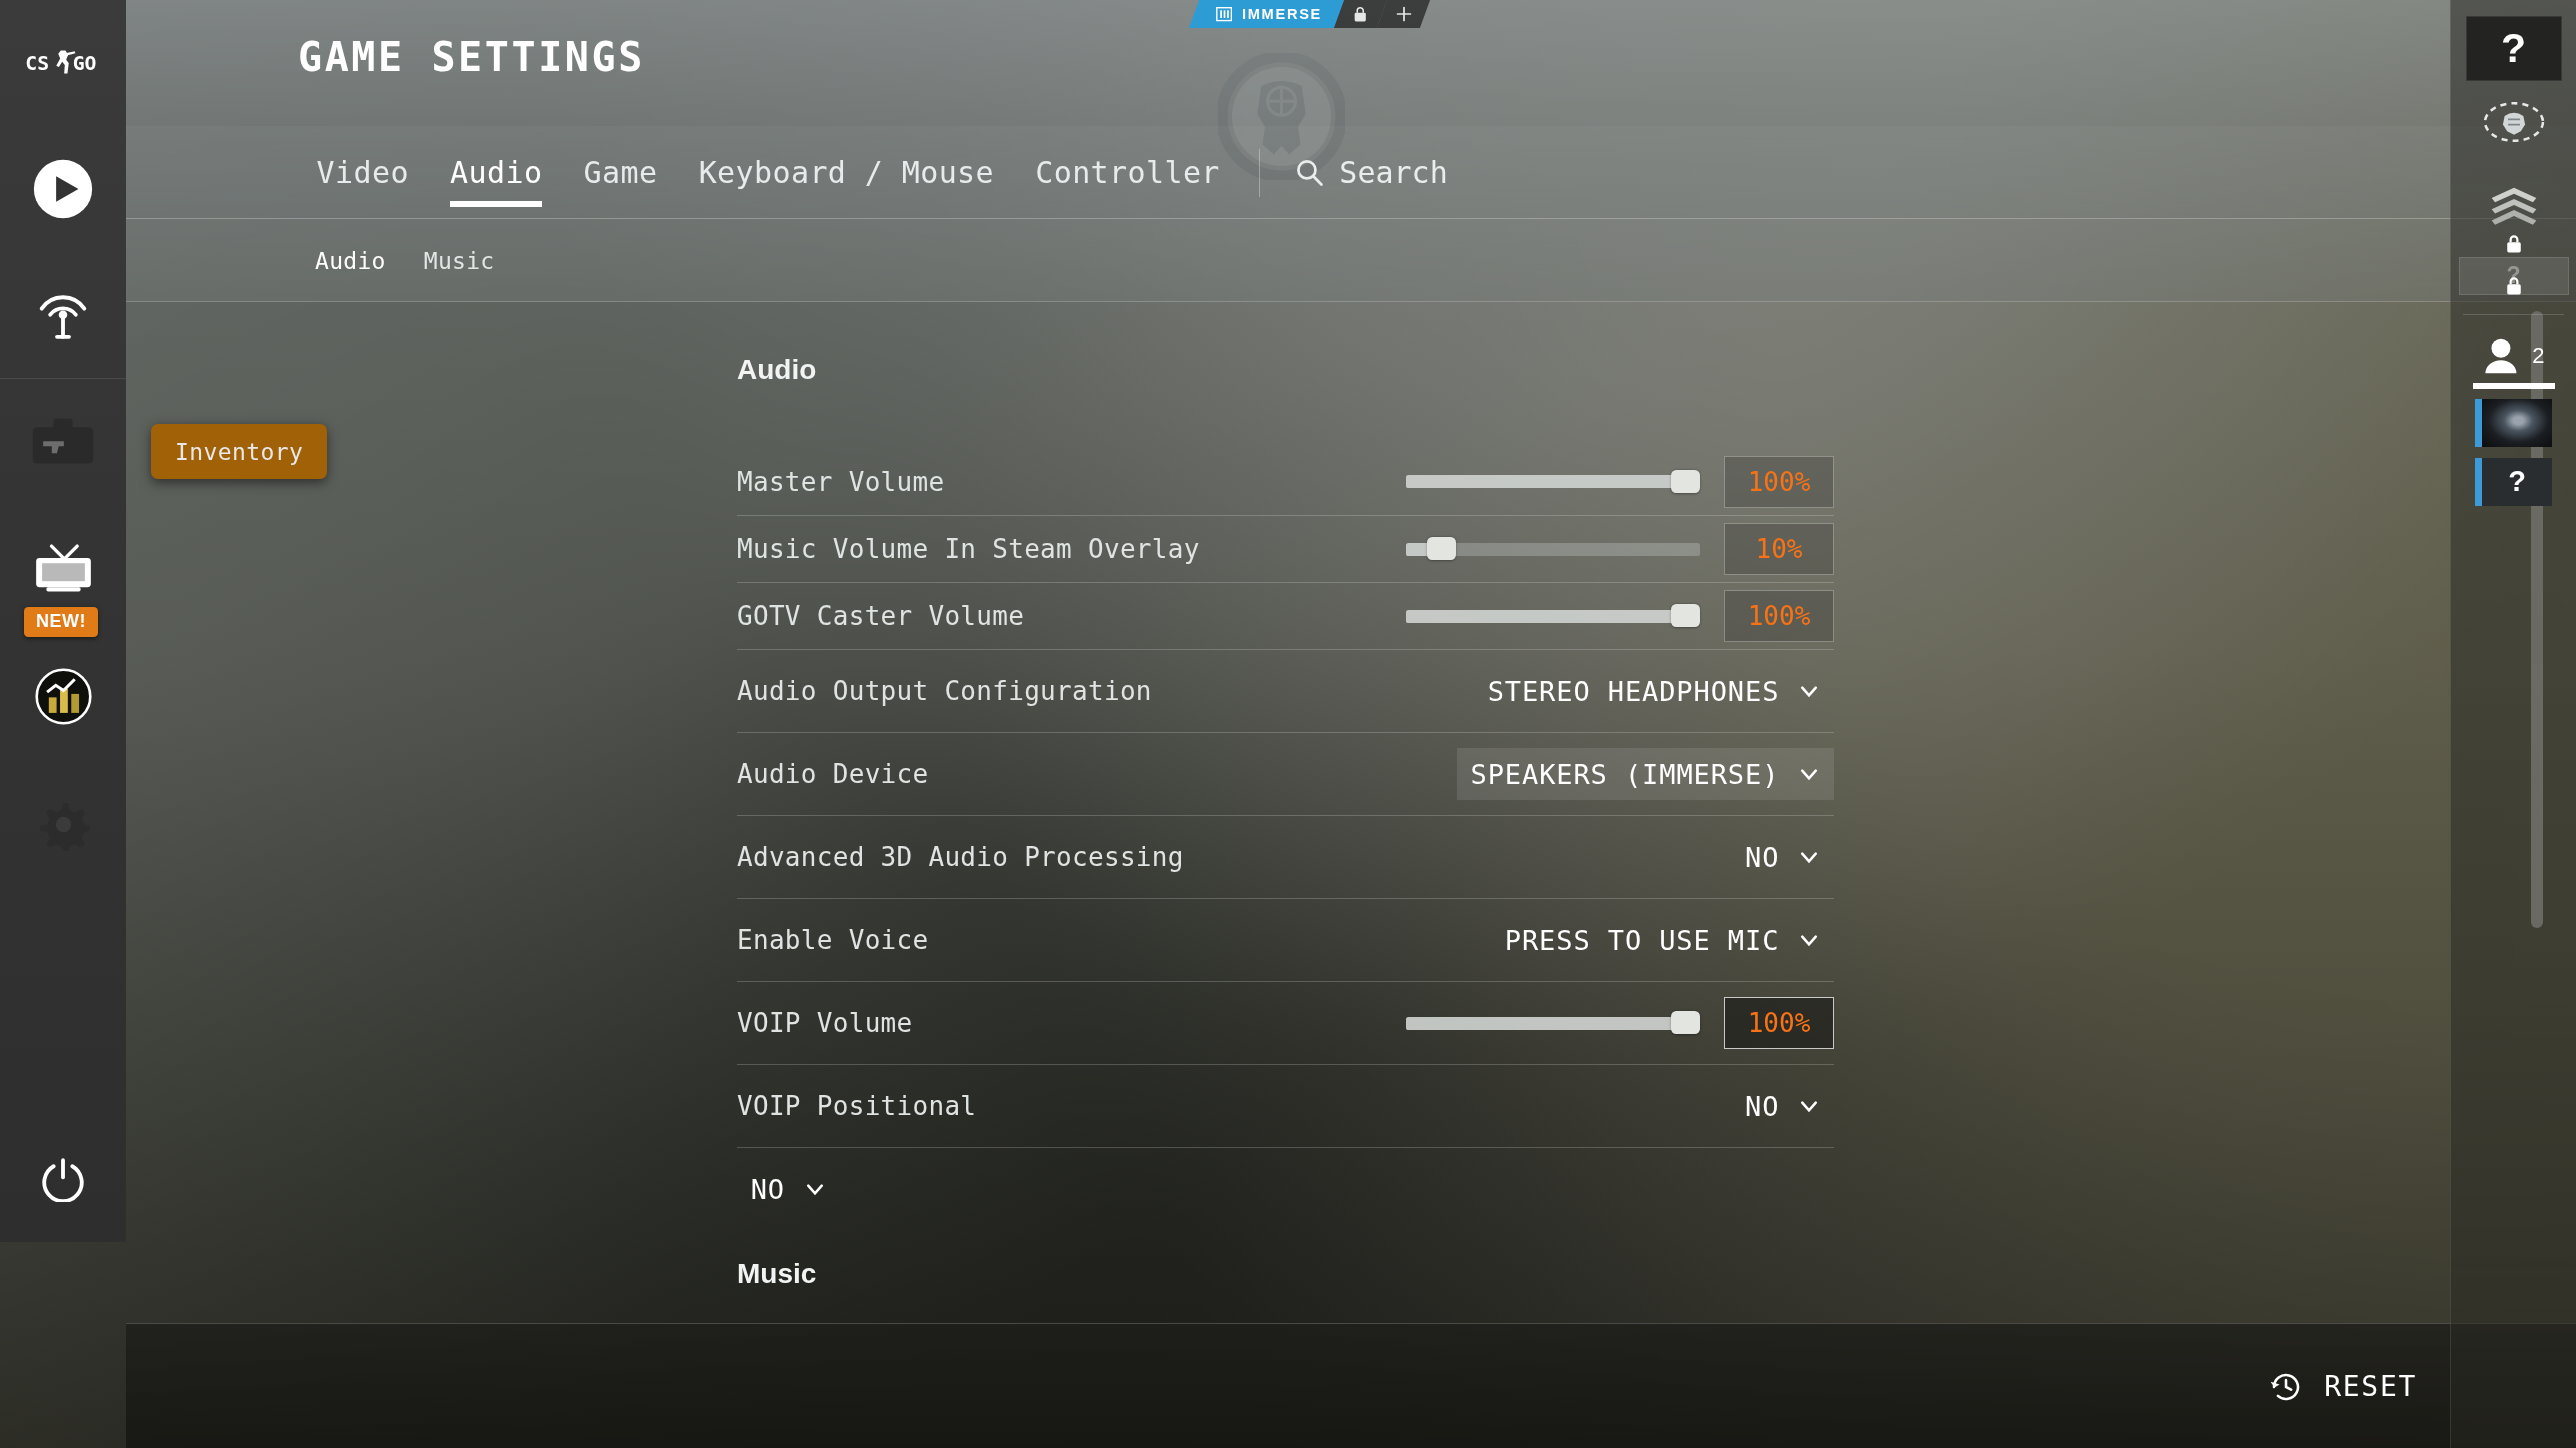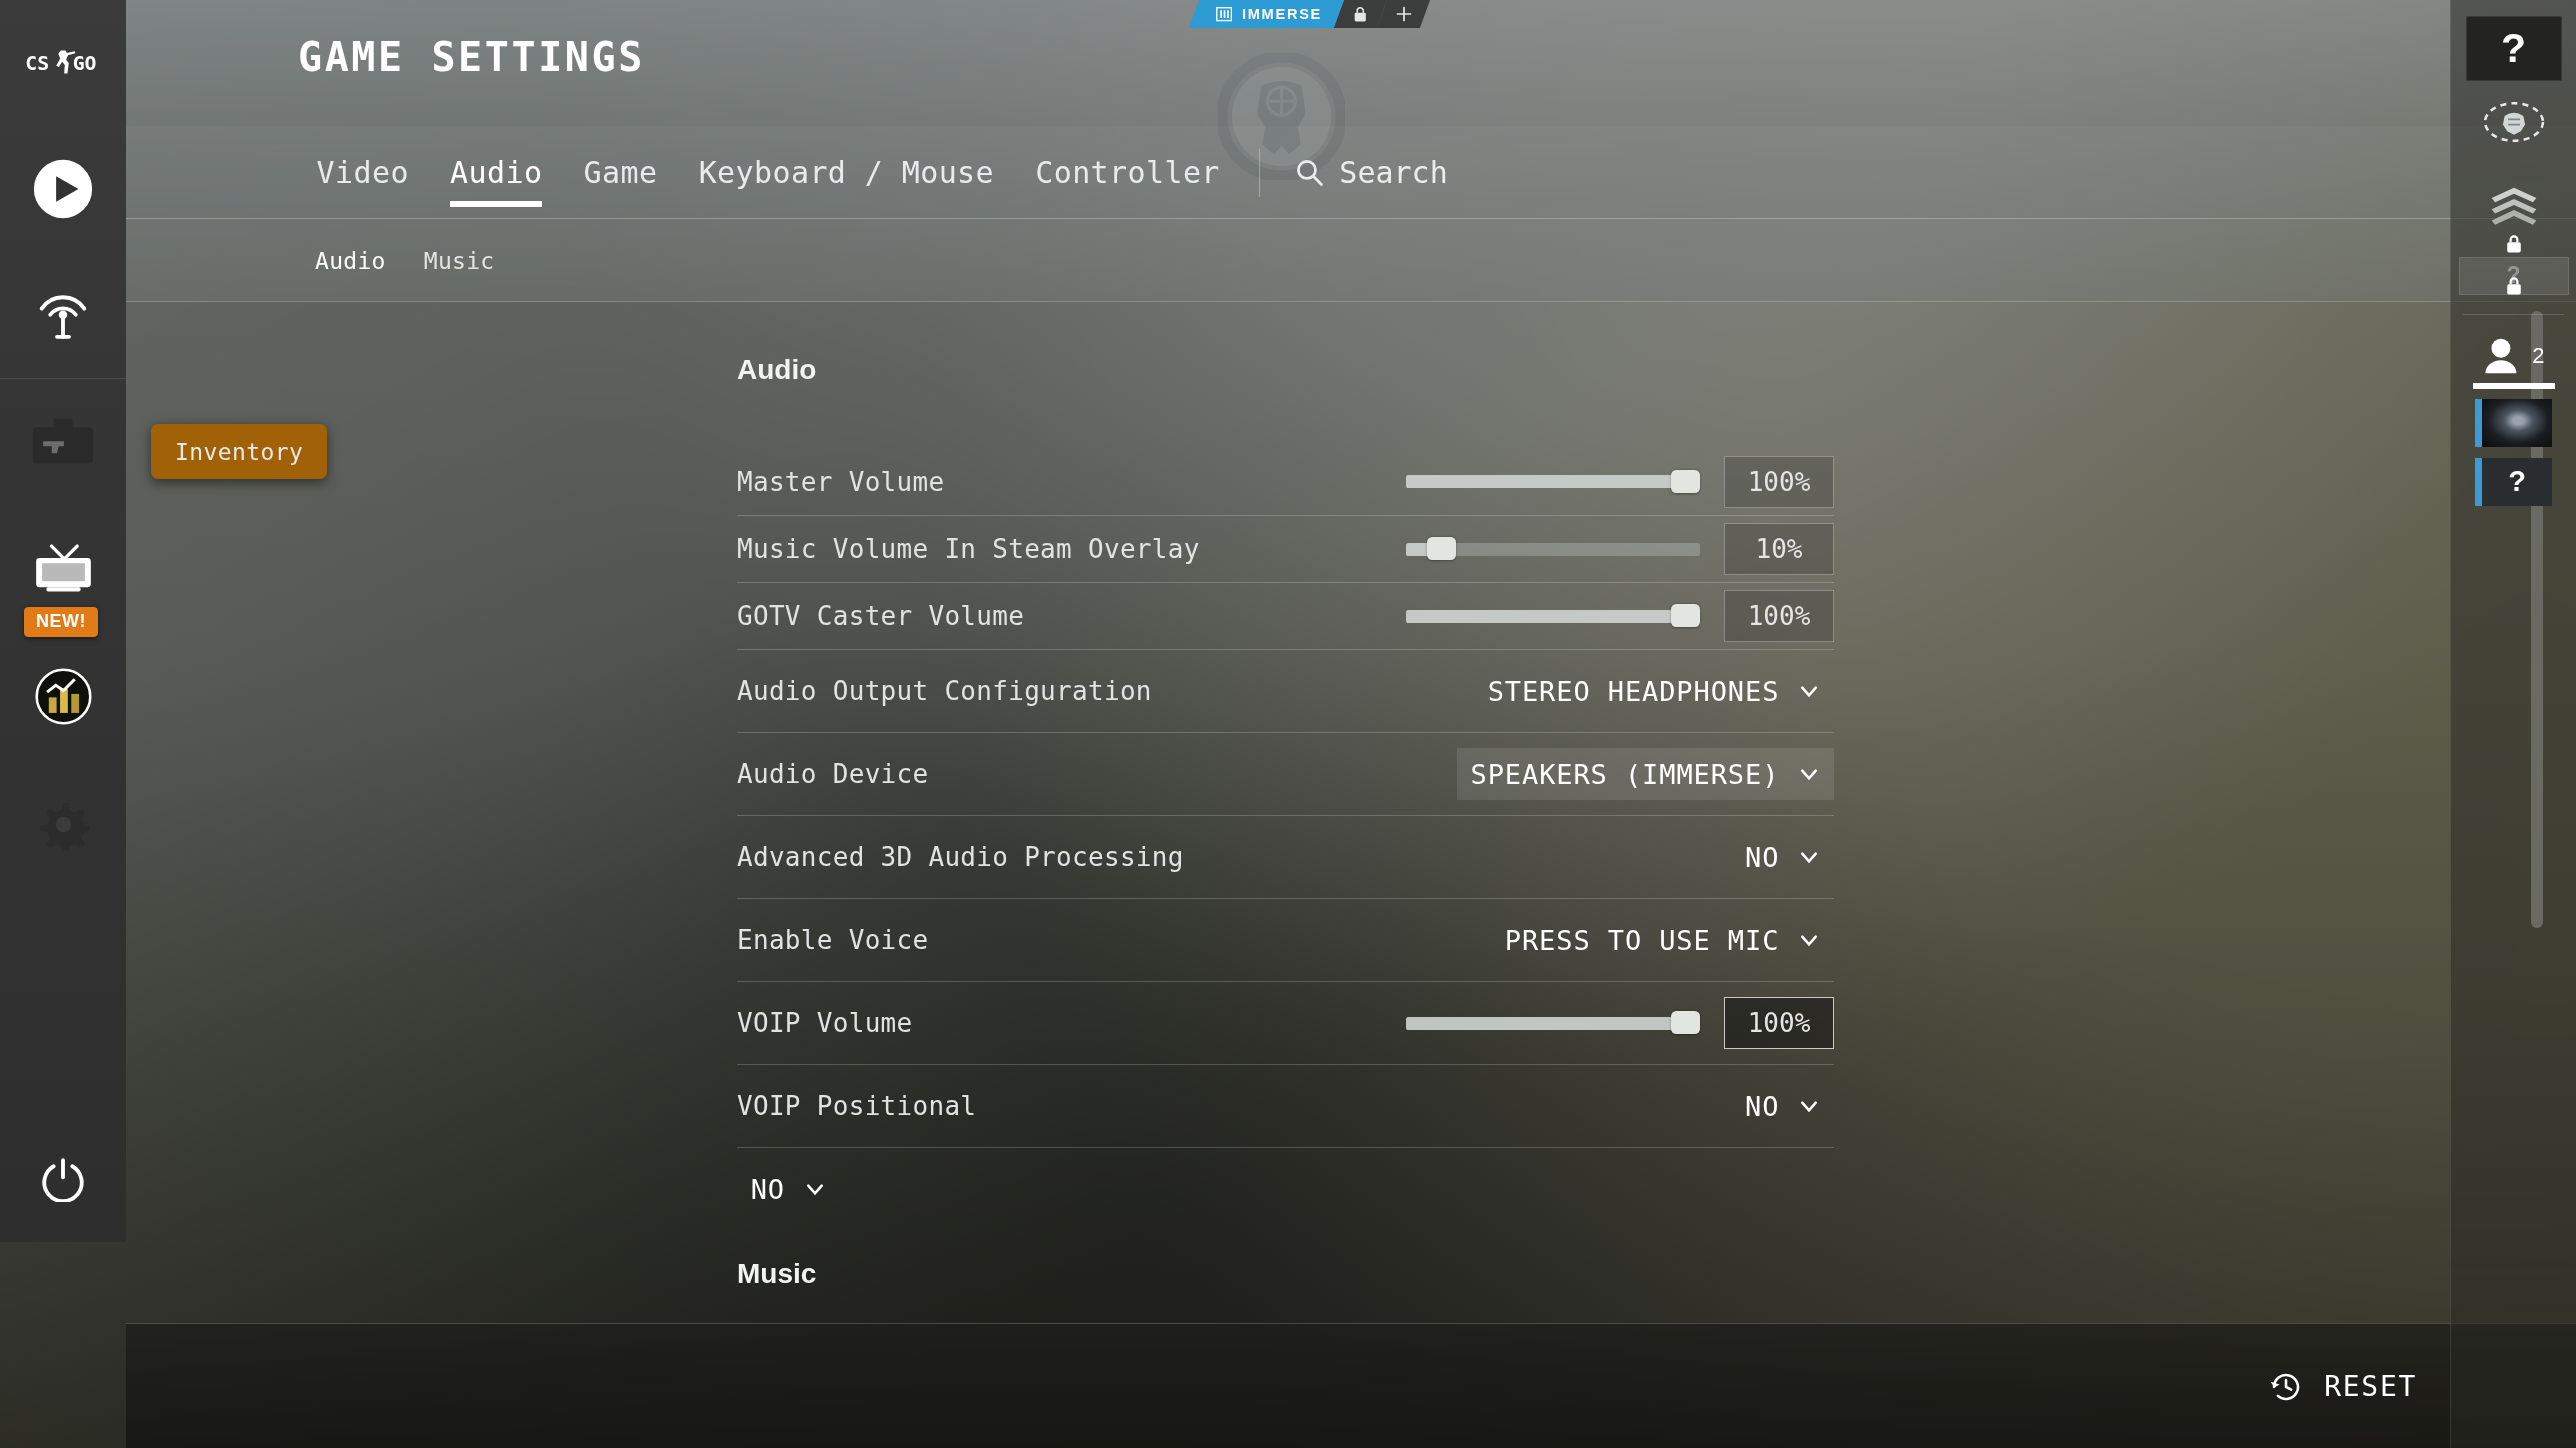--- a/index.html
+++ b/index.html
@@ -94,21 +94,21 @@
     flex:1; }
 
   
   .ctl-slider { display:flex; align-items:center; gap:0; }
   .track { position:relative; width:294px; height:13px; background:rgba(210,214,212,.30); border-radius:2.6px; }
   .fill { position:absolute; left:0; top:0; bottom:0; background:rgba(206,210,206,.88); border-radius:2.6px; }
   .knob { position:absolute; top:-5.2px; width:29px; height:23px; background:#e2e5e0; border-radius:5.2px;
     box-shadow:0 0.9px 2.6px rgba(0,0,0,.35); cursor:pointer; }
   .valbox { margin-left:24px; width:110px; height:52px; border:0.9px solid rgba(255,255,255,.30);
     background:rgba(30,32,30,.22); display:flex; align-items:center; justify-content:center;
-    color:#e5e5e5; font-size:26px; font-family:"DejaVu Sans Mono", monospace; cursor:pointer; }
+    color:#f97316; font-size:26px; font-family:"DejaVu Sans Mono", monospace; cursor:pointer; }
   .valbox.focus { border-color:rgba(255,255,255,.75); background:rgba(22,22,20,.55); }
 
   
   .ctl-dd { display:flex; align-items:center; gap:19px; color:#fff; font-size:27px;
     font-family:"DejaVu Sans Mono", monospace; letter-spacing:0.9px; cursor:pointer; padding:10.3px 13.7px; }
   .ctl-dd.hover { background:rgba(255,255,255,.10); }
   .chev { width:22px; height:22px; }
 
   
   .sbar { position:absolute; right:33px; top:0; width:12px; height:1020px; }

